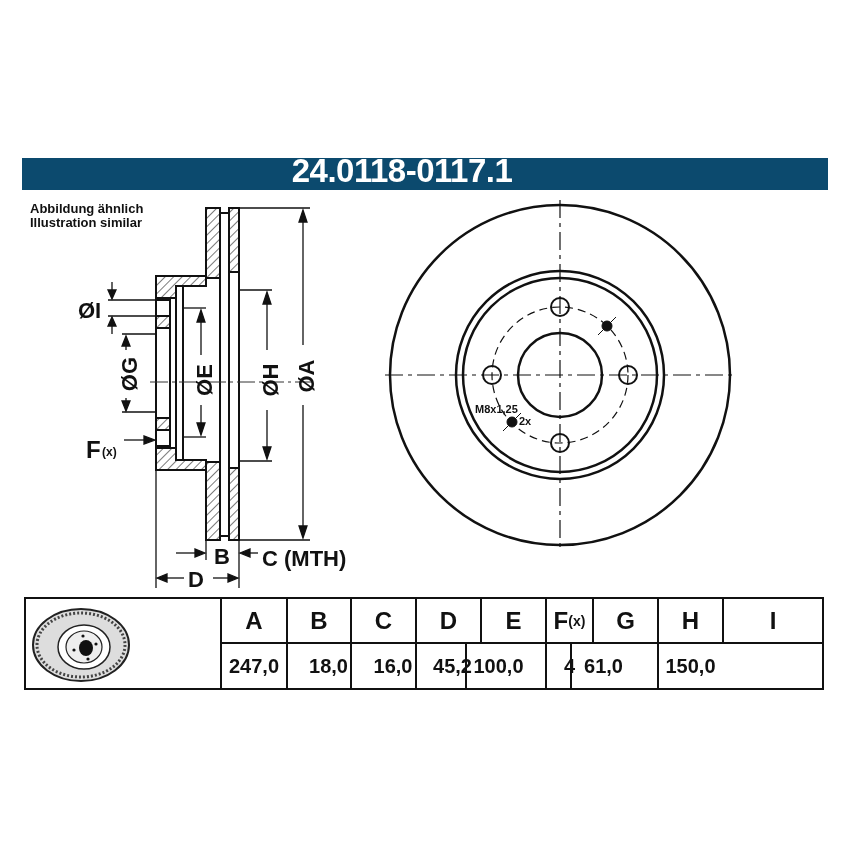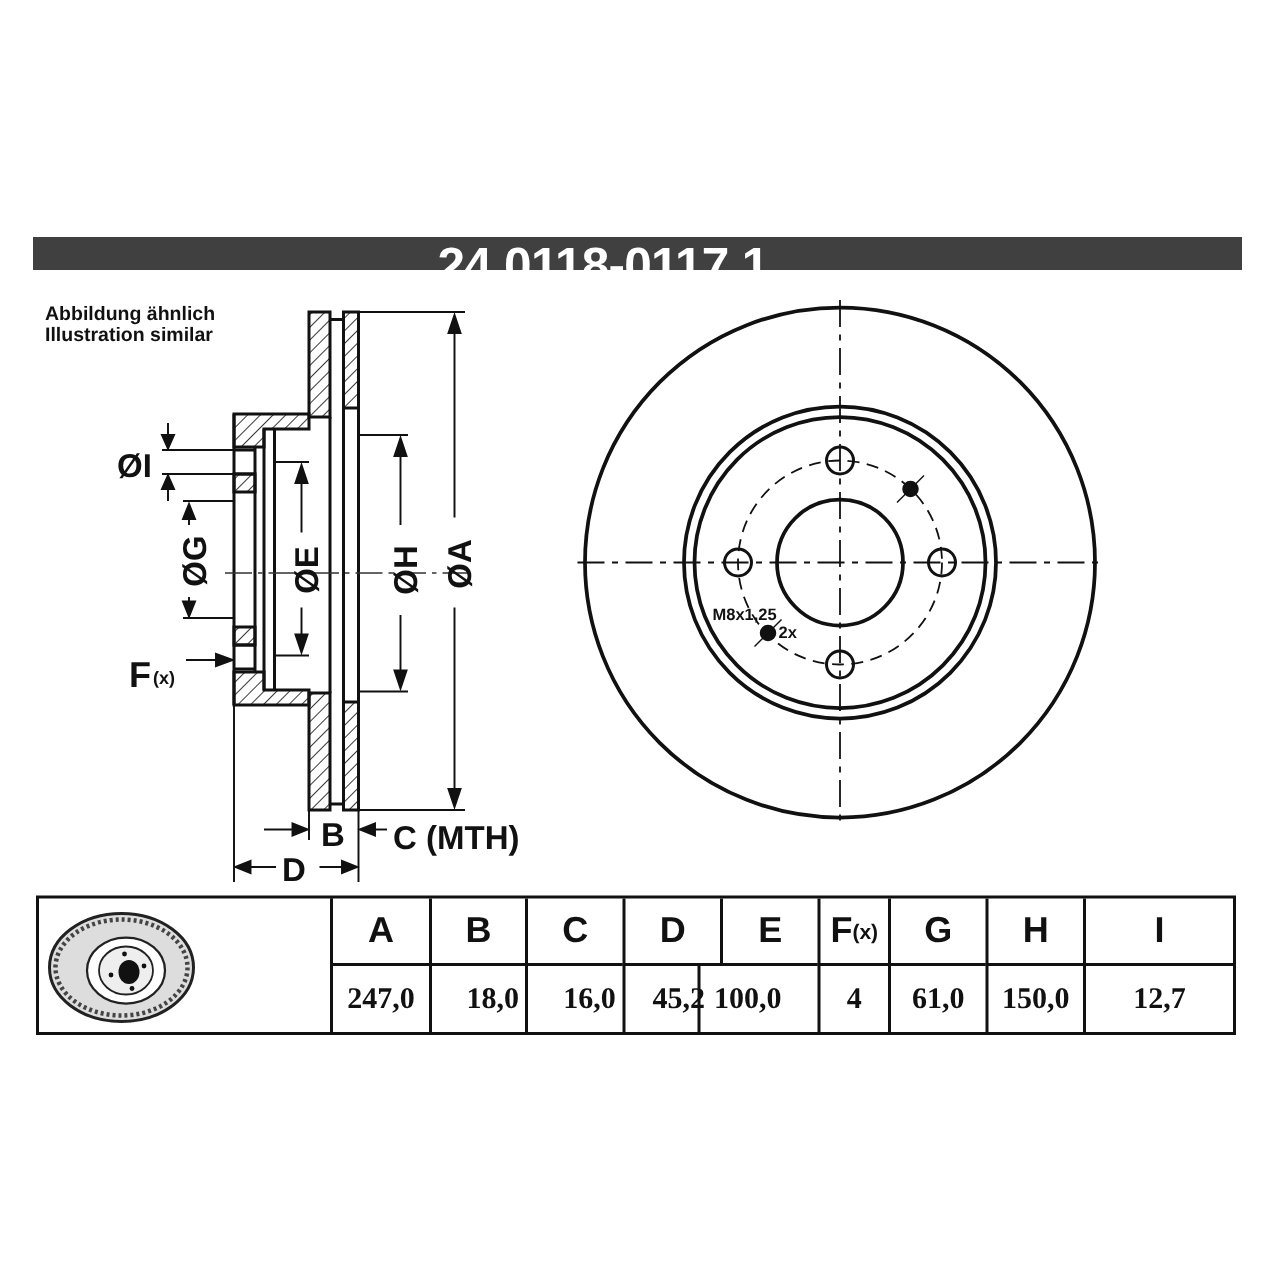--- a/index.html
+++ b/index.html
@@ -1,28 +1,28 @@
 <!DOCTYPE html>
 <html><head>
 <meta charset="utf-8">
 <style>
   html, body { margin:0; padding:0; background:#ffffff; }
   body { width:850px; height:850px; position:relative; overflow:hidden; font-family:"Liberation Sans", sans-serif; }
-  .banner { position:absolute; left:22px; top:158px; width:806px; height:22px; background:#404040; color:#fff;
-            display:flex; align-items:flex-start; justify-content:center; font-weight:bold; font-size:33px; letter-spacing:-0.5px; }
+  .banner { position:absolute; left:22px; top:158px; width:806px; height:32px; background:#0c4a6e; color:#fff;
+            display:flex; align-items:flex-end; justify-content:center; font-weight:bold; font-size:33px; letter-spacing:-0.5px; }
   .banner span { display:inline-block; }
   .banner .art { margin-right:46px; }
   .note { position:absolute; left:30px; top:202px; font-size:13px; font-weight:bold; line-height:14px; color:#111; }
   svg.drawing { position:absolute; left:0; top:0; }
   .tbl { position:absolute; left:24px; top:597px; width:800px; height:93px; border:2px solid #111; box-sizing:border-box; }
   .tbl .img { position:absolute; left:0; top:0; width:194px; height:89px; border-right:2px solid #111; }
   .cell { position:absolute; box-sizing:border-box; border-left:2px solid #111; display:flex; align-items:center; justify-content:center;
           font-weight:bold; color:#111; }
   .hdr { top:0; height:45px; font-size:24px; border-bottom:2px solid #111; }
-  .val { top:45px; height:44px; font-size:20px;font-family:Liberation Serif, serif; }
+  .val { top:45px; height:44px; font-size:20px; }
   .small { font-size:14px; }
 </style>
 </head>
 <body>
 
 <div class="banner">
   <span class="art">24.0118-0117.1</span>
 </div>
 
 <div class="note">
@@ -186,16 +186,15 @@
   <div class="cell hdr" style="left:566px;width:65px">G</div>
   <div class="cell hdr" style="left:631px;width:65px">H</div>
   <div class="cell hdr" style="left:696px;width:100px">I</div>
 
   <div class="cell val" style="left:194px;width:66px">247,0</div>
   <div class="cell val" style="left:260px;width:83px">18,0</div>
   <div class="cell val" style="left:324px;width:84px">16,0</div>
   <div class="cell val" style="left:389px;width:73px">45,2</div>
   <div class="cell val" style="left:439px;width:65px">100,0</div>
   <div class="cell val" style="left:519px;width:47px">4</div>
-  <div class="cell val" style="left:566px;width:65px">61,0</div>
+  <div class="cell val" style="left:544px;width:65px">61,0</div>
   <div class="cell val" style="left:631px;width:65px">150,0</div>
-  <div class="cell val" style="left:696px;width:100px">12,7</div>
 </div>
 
 </body></html>

